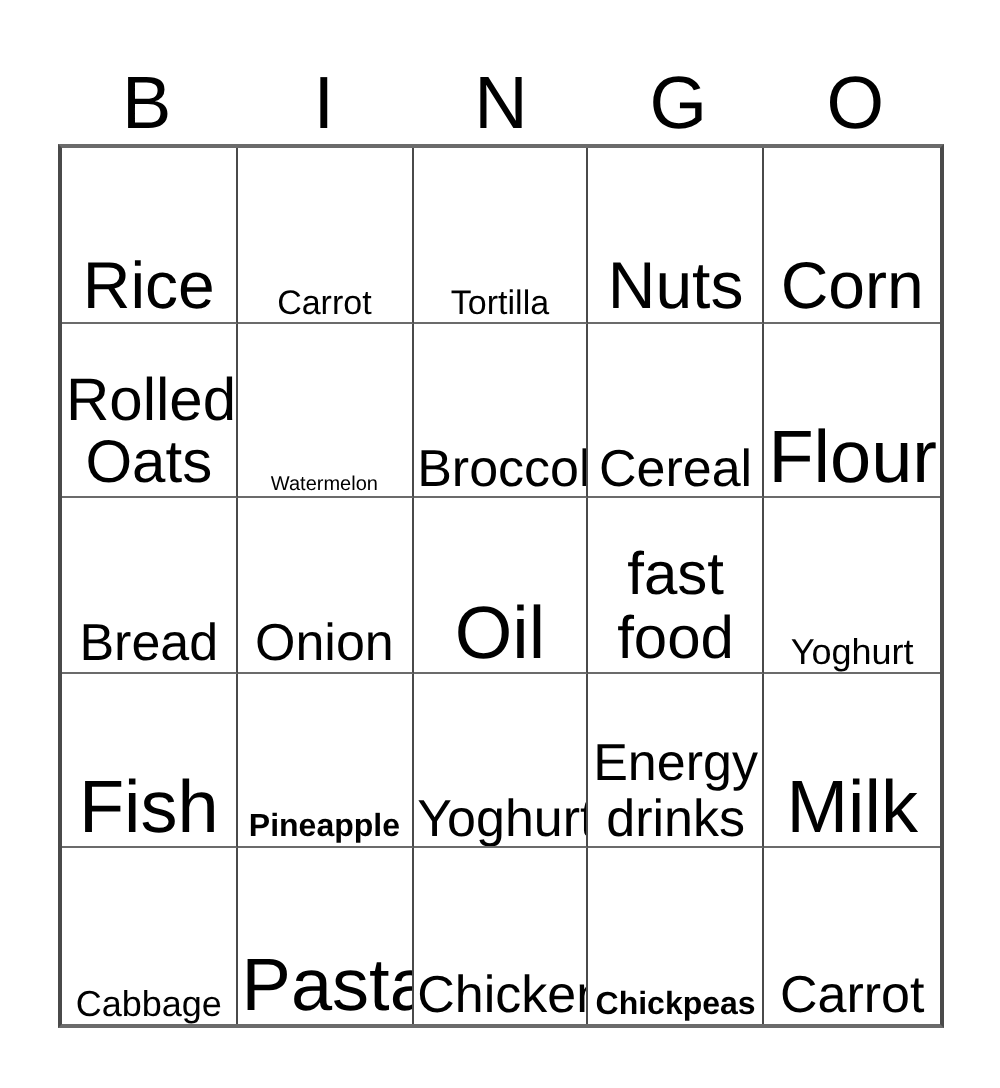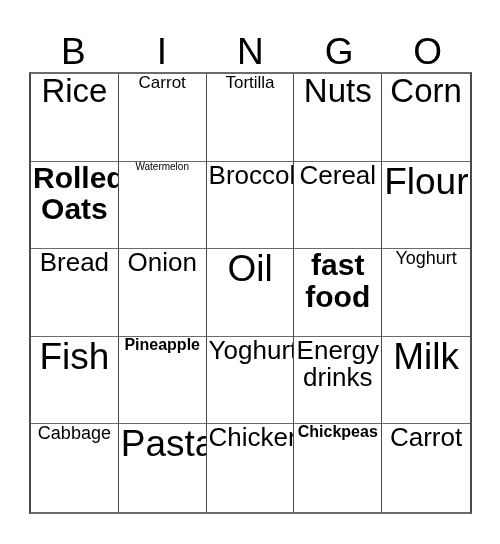--- a/index.html
+++ b/index.html
@@ -64,21 +64,21 @@
     grid-template-columns: repeat(5, 1fr);
     grid-template-rows: repeat(5, 1fr);
     background: #ffffff;
   }
   .cell {
     position: relative;
     box-sizing: border-box;
     border-right: 1px solid #4a4a4a;
     border-bottom: 1px solid #6b6b6b;
     display: flex;
-    align-items: flex-start;
+    align-items: flex-end;
     justify-content: center;
     overflow: hidden;
     background: #ffffff;
   }
   .cell:nth-child(5n) { border-right: none; }
   .cell:nth-child(n+21) { border-bottom: none; }
 
   .cell-text {
     display: block;
     width: 100%;
@@ -86,21 +86,21 @@
     line-height: 1.06;
     color: #000000;
     padding: 0 2px;
     box-sizing: border-box;
     white-space: pre-line;
   }
 
   
   .t-xxl  { font-size: 37px; }
   .t-xl   { font-size: 33px; }
-  .t-lg   { font-size: 30px; font-weight: bold; }
+  .t-lg   { font-size: 30px; }
   .t-md   { font-size: 26px; }
   .t-sm   { font-size: 17px; }
   .t-xs   { font-size: 18px; }
   .t-xxs  { font-size: 16px; font-weight: bold; }
   .t-tiny { font-size: 10px; }
 </style>
 </head>
 <body>
 
 <div id="bingo-card">

